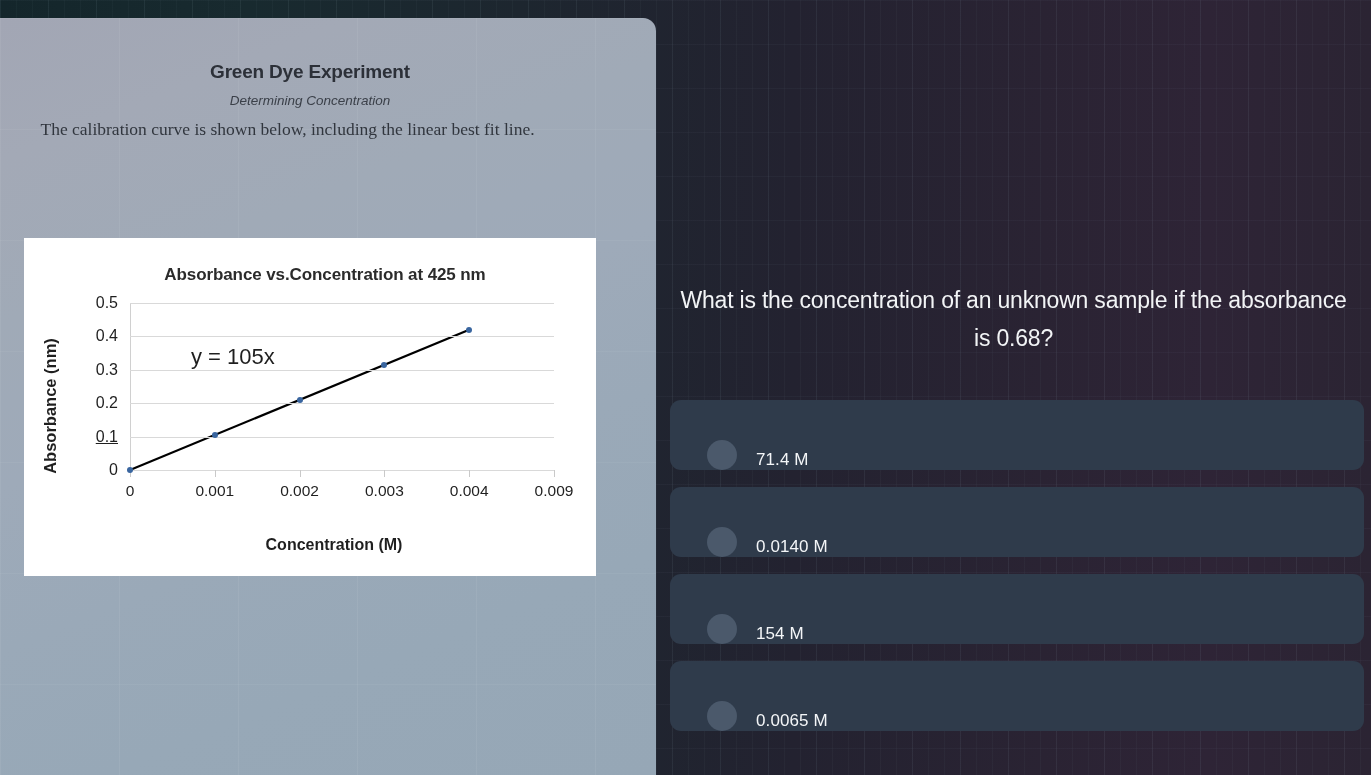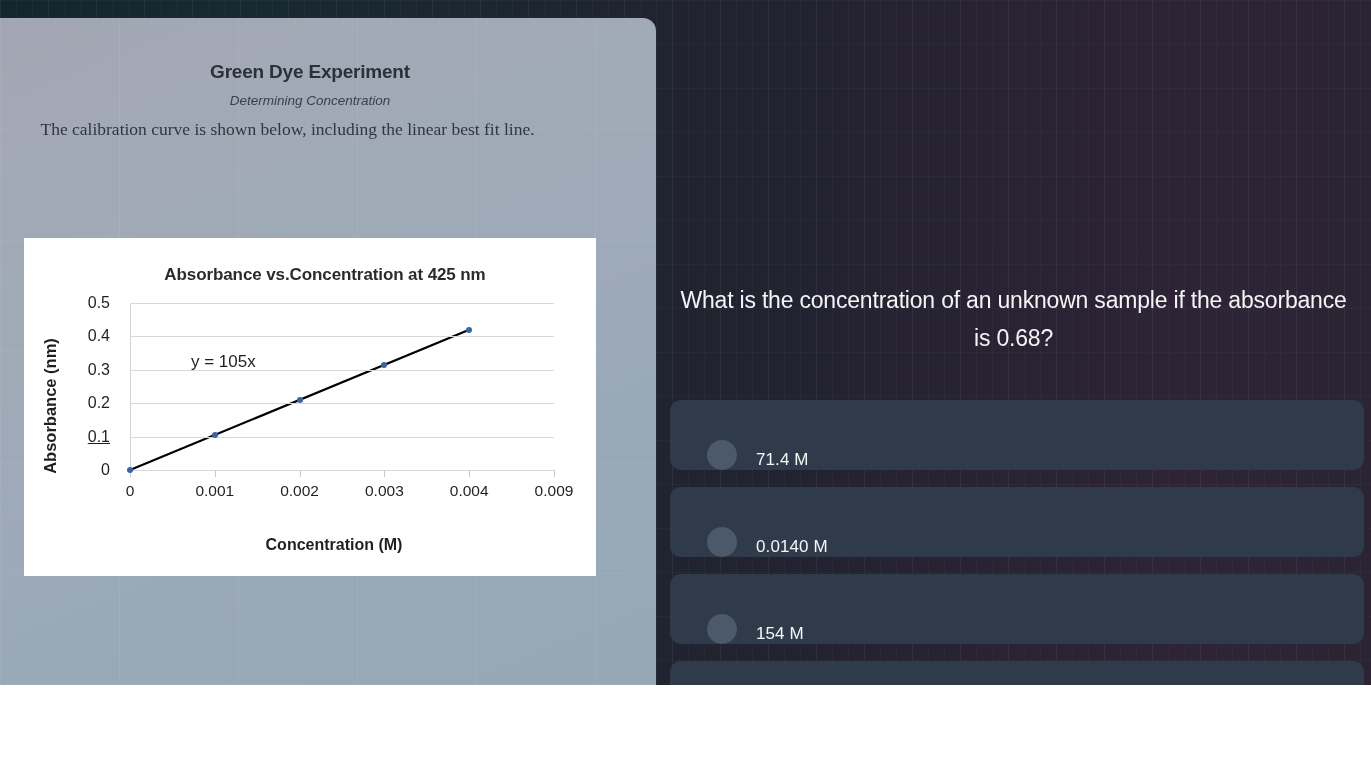--- a/index.html
+++ b/index.html
@@ -8,21 +8,21 @@
   html, body {
     width: 1371px;
     height: 775px;
     overflow: hidden;
     font-family: "Liberation Sans", sans-serif;
   }
 
   .screen {
     position: relative;
     width: 1371px;
-    height: 685px;
+    height: 775px;
     background:
       linear-gradient(90deg,
         #14262b 0%,
         #182a2f 18%,
         #1d262f 38%,
         #232230 58%,
         #2a2333 76%,
         #2e2436 88%,
         #2b2433 100%);
     overflow: hidden;
@@ -180,41 +180,41 @@
     position: absolute;
     top: 100%;
     width: 1px;
     height: 7px;
     background: #c9c9c9;
   }
 
   .ytick {
     position: absolute;
     right: 100%;
-    margin-right: 20px;
+    margin-right: 12px;
     transform: translateY(-50%);
     font-size: 16px;
     color: #1f1f1f;
     white-space: nowrap;
   }
   .xtick {
     position: absolute;
     top: 100%;
     margin-top: 12px;
     transform: translateX(-50%);
     font-size: 15.5px;
     color: #1f1f1f;
     white-space: nowrap;
   }
 
   .eqn {
     position: absolute;
     left: 167px;
-    top: 114px;
-    font-size: 17px;
+    top: 106px;
+    font-size: 22px;
     color: #1f1f1f;
     white-space: nowrap;
     text-align: right;
   }
 
   .dot {
     position: absolute;
     width: 6px;
     height: 6px;
     background: #39659f;

